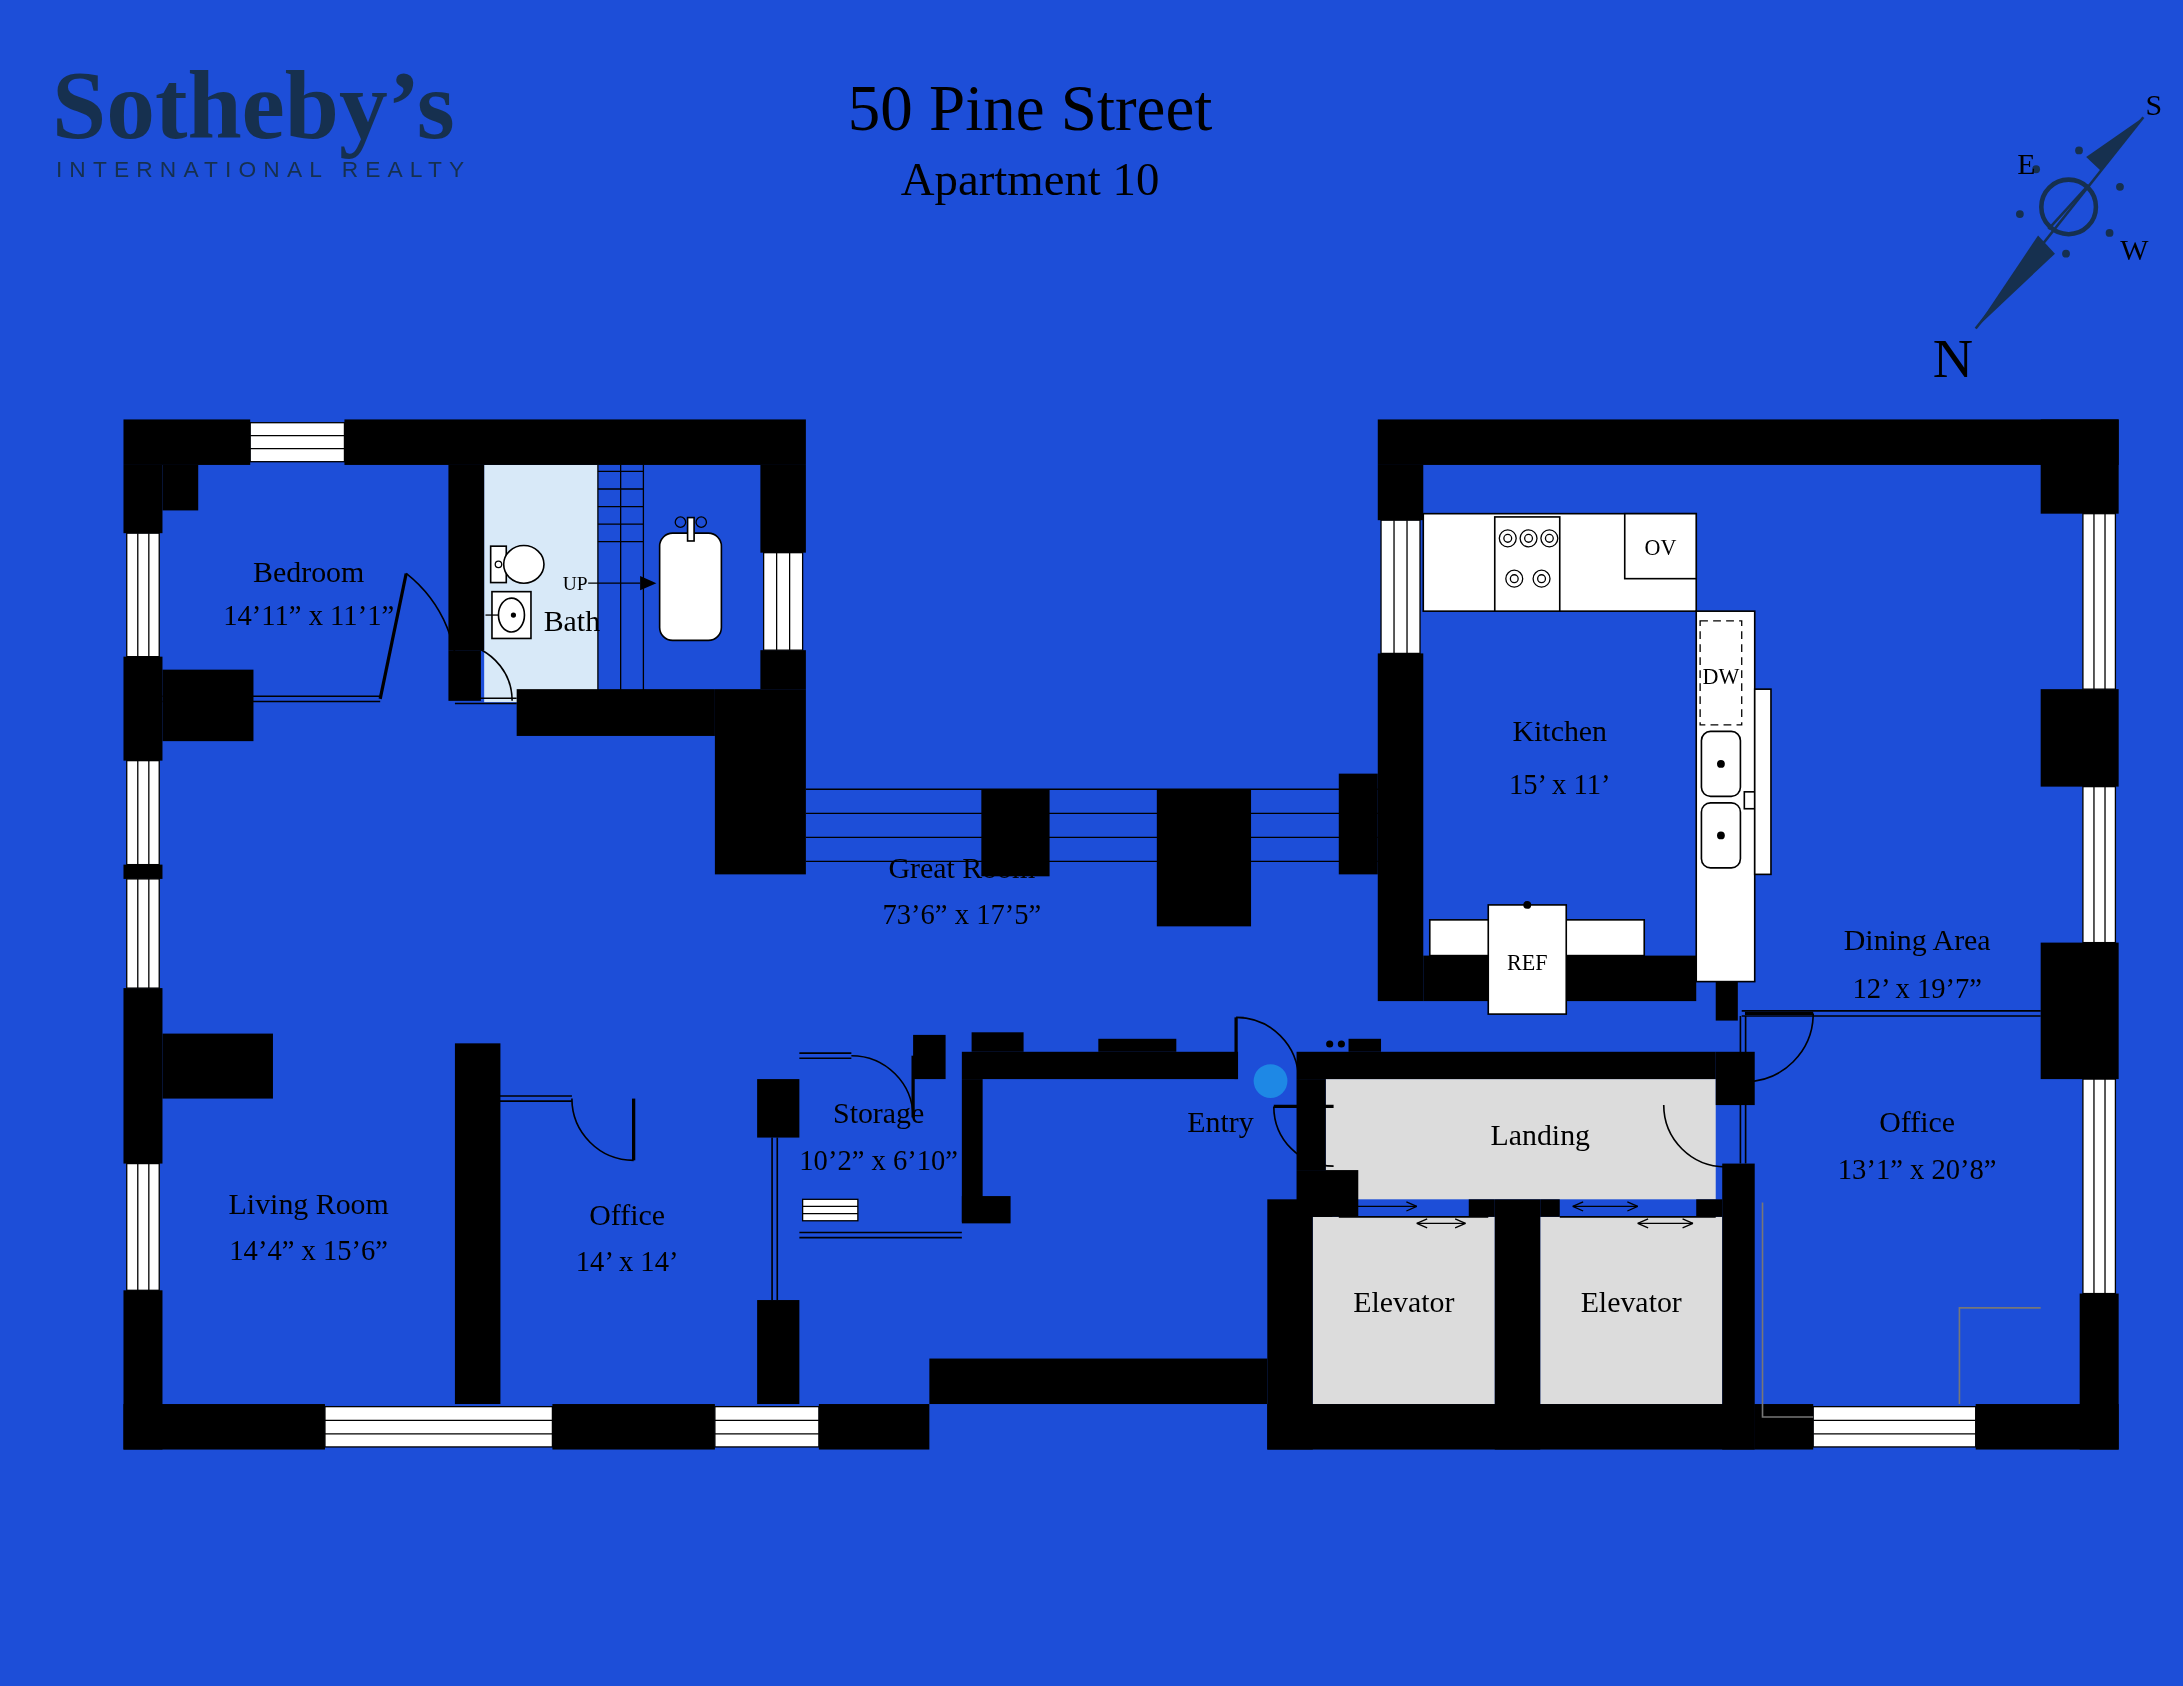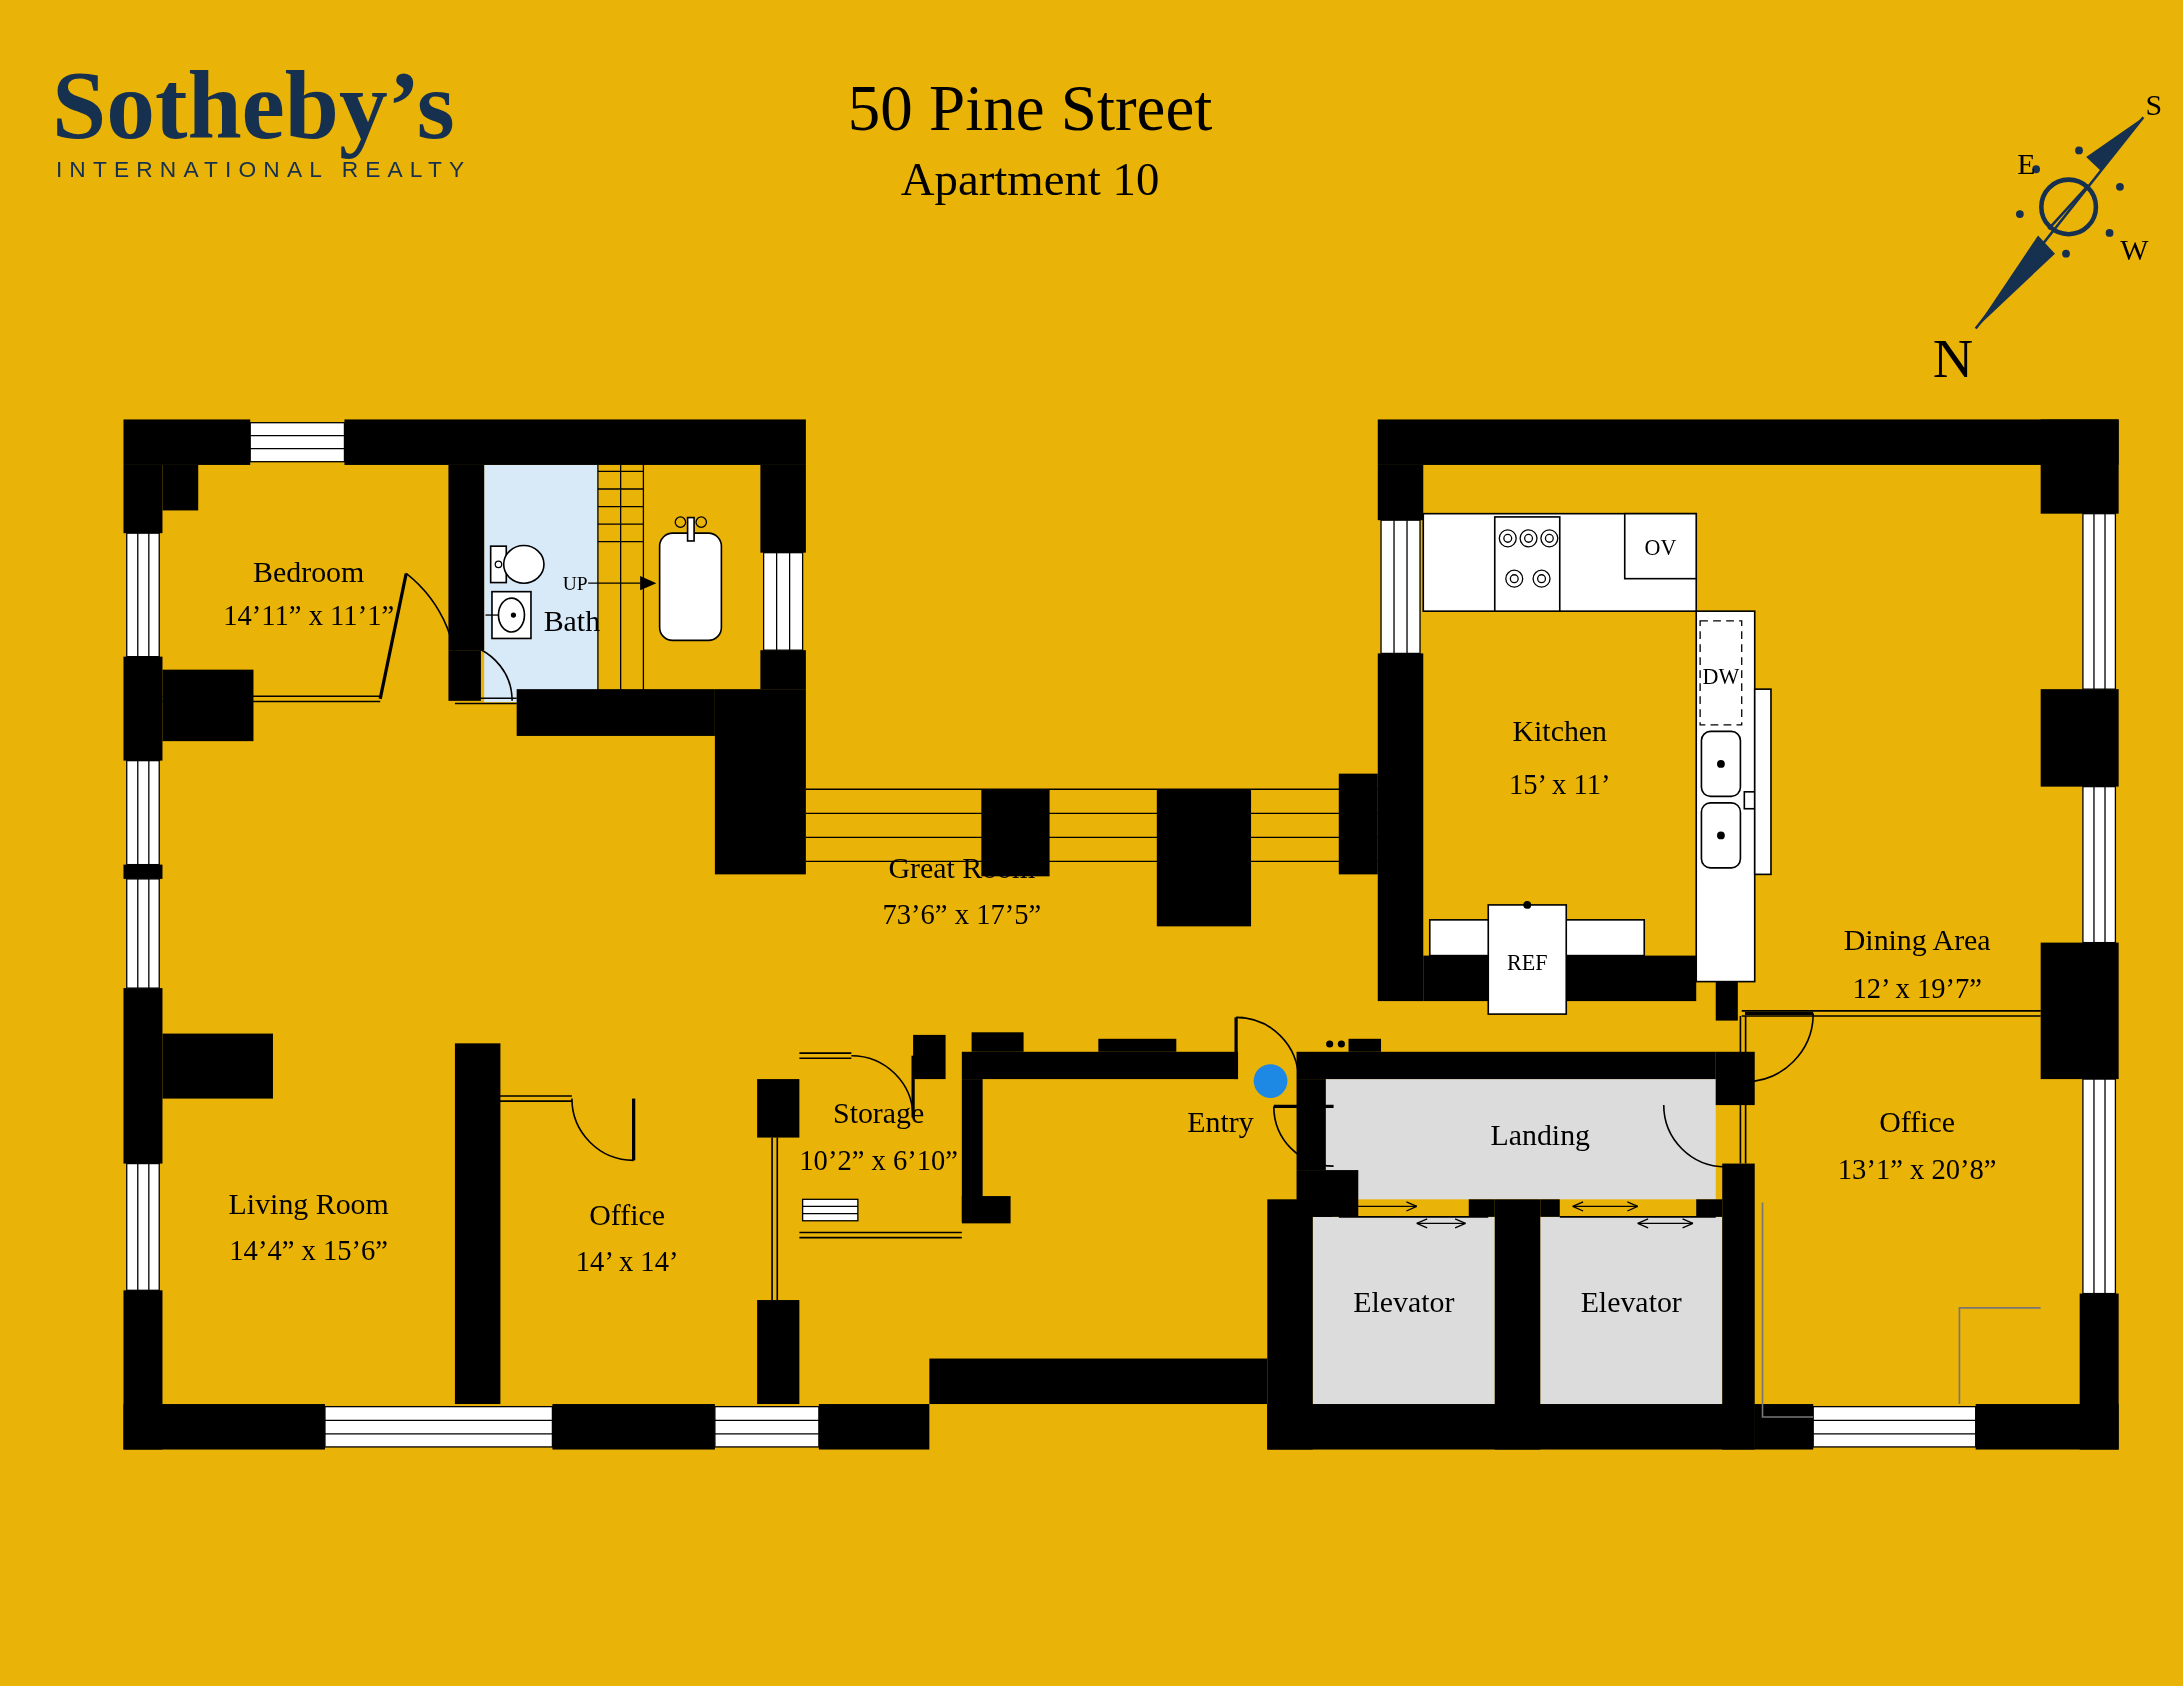--- a/index.html
+++ b/index.html
@@ -2,21 +2,21 @@
 <html style="--color-navy: #16304f; --color-bath: #d8e9f8; --color-core: #dcdcdc; --color-entry_dot: #1e88e5;font-size:10.4px"><head>
 <meta charset="utf-8">
 <style>
   :root{
     --color-navy:#16304f;
     --color-bath:#d8e9f8;
     --color-core:#dcdcdc;
     --color-entry_dot:#1e88e5;
   }
   html,body{margin:0;padding:0;background:#fff;}
-  .page{position:relative;width:2183px;height:1687px;background:#eab308;overflow:hidden;}
+  .page{position:relative;width:2183px;height:1687px;background:#1d4ed8;overflow:hidden;}
   svg{position:absolute;left:0;top:0;}
   text{fill:#000;font-family:"Liberation Serif","DejaVu Serif",serif;}
   .wall{fill:#000;stroke:none;}
   .bath-fill{fill:var(--color-bath);}
   .core-fill{fill:var(--color-core);}
   .entry-dot{fill:var(--color-entry_dot);}
   .thinwall{stroke:#000;stroke-width:2.5;fill:none;}
   .leaf{stroke:#000;stroke-width:5;fill:none;}
   .arc{stroke:#000;stroke-width:2.5;fill:none;}
   .fixture{fill:#fff;stroke:#000;stroke-width:2.5;}

